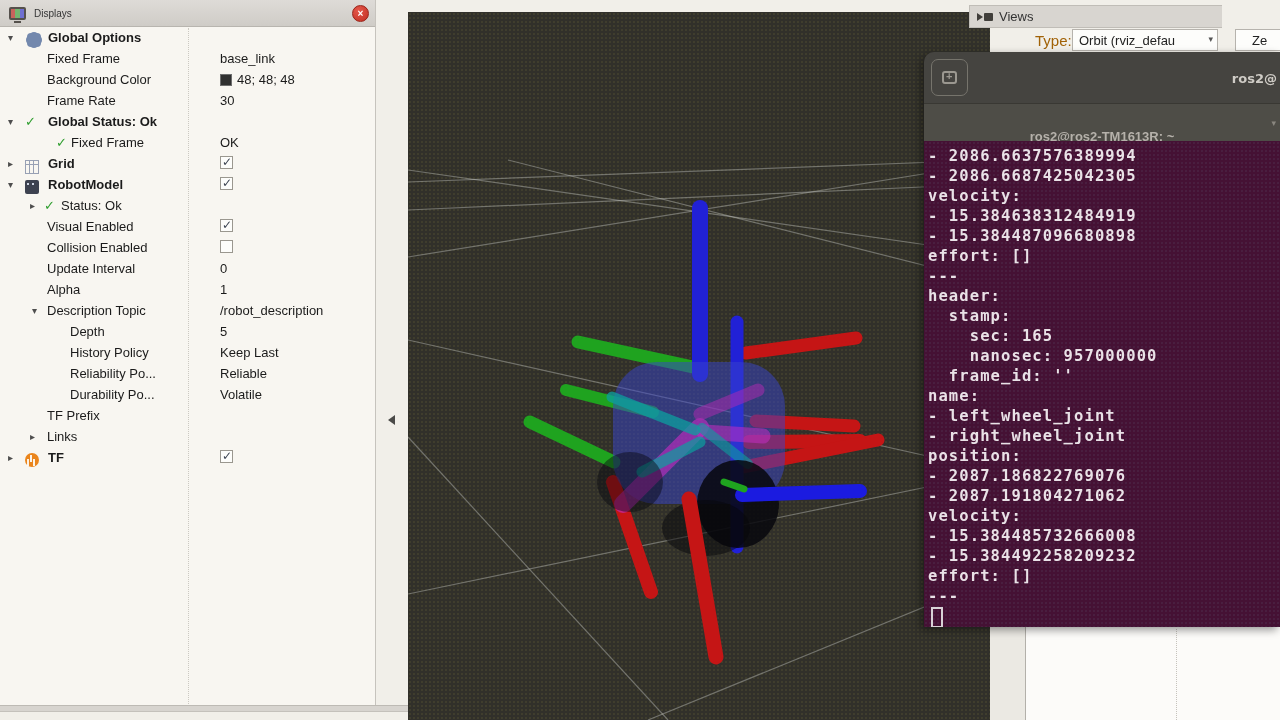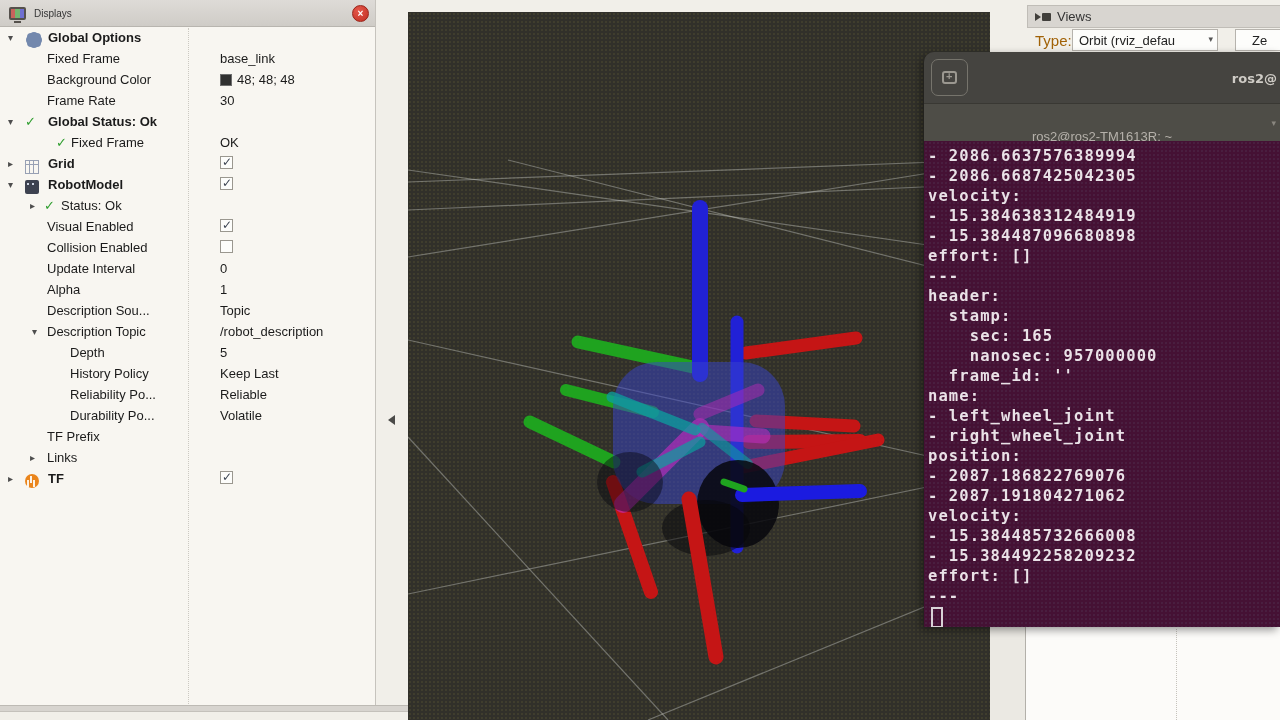--- a/index.html
+++ b/index.html
@@ -57,21 +57,21 @@
 
   
   #gutter-arrow { position:absolute; left:388px; top:415px; width:0; height:0;
     border-top:5px solid transparent; border-bottom:5px solid transparent; border-right:7px solid #4a4a48; }
 
   
   #viewport { position:absolute; left:408px; top:12px; width:582px; height:708px; background:#31302a;
     background-image:radial-gradient(rgba(200,190,80,.09) .8px, transparent .9px); background-size:4px 4px; }
 
   
-  #views-top { position:absolute; left:990px; top:0; width:290px; height:44px; }
+  #views-top { position:absolute; left:932px; top:0; width:290px; height:44px; }
   #views-titlebar { position:absolute; left:37px; top:5px; right:0; height:23px; background:#d8d5d0;
     border:1px solid #c0bdb7; border-right:none; display:flex; align-items:center; padding-left:7px; gap:6px; }
   #views-title { font-size:13px; color:#333; }
   .cam-icon { display:flex; align-items:center; }
   .cam-tri { width:0; height:0; border-top:4px solid transparent; border-bottom:4px solid transparent; border-left:6px solid #413f3b; }
   .cam-body { width:9px; height:8px; background:#413f3b; border-radius:1px; margin-left:1px; }
   #views-typerow { position:absolute; left:990px; top:28px; width:290px; height:24px; }
   #type-label { position:absolute; left:45px; top:4px; font-size:15px; color:#a16207; }
   #type-combo { position:absolute; left:82px; top:1px; width:146px; height:22px; background:#fdfdfb; border:1px solid #b6b3ad; }
   #type-combo .combo-text { position:absolute; left:6px; top:3px; font-size:13px; color:#222; white-space:nowrap; overflow:hidden; max-width:122px; }
@@ -85,21 +85,21 @@
   
   #terminal { position:absolute; left:924px; top:52px; width:356px; height:575px; z-index:30;
     border-radius:10px 0 0 0; overflow:hidden; box-shadow:-3px 3px 9px rgba(0,0,0,.4); }
   #term-titlebar { position:relative; height:51px; background:#454440; }
   #newtab-btn { position:absolute; left:7px; top:7px; width:37px; height:37px; border:1px solid #76746c; border-radius:7px; }
   .newtab-ic { position:absolute; left:10px; top:11px; width:15px; height:13px; border:2px solid #9b9890; border-radius:3px; }
   .newtab-ic::after { content:"+"; position:absolute; left:2px; top:-3px; font-size:11px; font-weight:bold; color:#9b9890; }
   #term-wintitle { position:absolute; right:3px; top:19px; color:#cfccc6; font-size:13px; font-weight:bold; font-family:"DejaVu Sans",sans-serif; }
   #term-tabbar { position:relative; height:38px; background:#4e4d47; border-top:1px solid #393833;
     display:flex; align-items:center; justify-content:center; }
-  #term-tab-label { color:#b5b1aa; font-size:13px; font-weight:normal;margin-top:28px; }
+  #term-tab-label { color:#b5b1aa; font-size:13px; font-weight:bold;margin-top:28px; }
   #term-tab-arrow { position:absolute; right:4px; top:14px; font-size:9px; color:#8a8780; }
   #term-body { position:absolute; top:89px; left:0; right:0; bottom:0; background:#451134; padding:5px 0 0 4px;
     background-image:radial-gradient(rgba(120,180,200,.08) .8px, transparent .9px); background-size:4px 4px; }
   .tl { font-family:"DejaVu Sans Mono",monospace; font-size:15.5px; font-weight:bold; letter-spacing:1.1px;
     line-height:20px; color:#e9e2e7; white-space:pre; }
   #term-cursor { width:12px; height:21px; border:2px solid #d8d2d6; margin:1px 0 0 3px; }
 </style>
 </head>
 <body>
 
@@ -184,26 +184,20 @@
         <div class="trow r-prop">
           <span class="label">Update Interval</span>
           <span class="valcol">
             <span>0</span>
           </span>
         </div>
         <div class="trow r-prop">
           <span class="label">Alpha</span>
           <span class="valcol">
             <span>1</span>
-          </span>
-        </div>
-        <div class="trow r-prop">
-          <span class="label">Description Sou...</span>
-          <span class="valcol">
-            <span>Topic</span>
           </span>
         </div>
         <div class="trow r-proparrow">
           <span class="arrow">▾</span>
           <span class="label">Description Topic</span>
           <span class="valcol">
             <span>/robot_description</span>
           </span>
         </div>
         <div class="trow r-sub">

